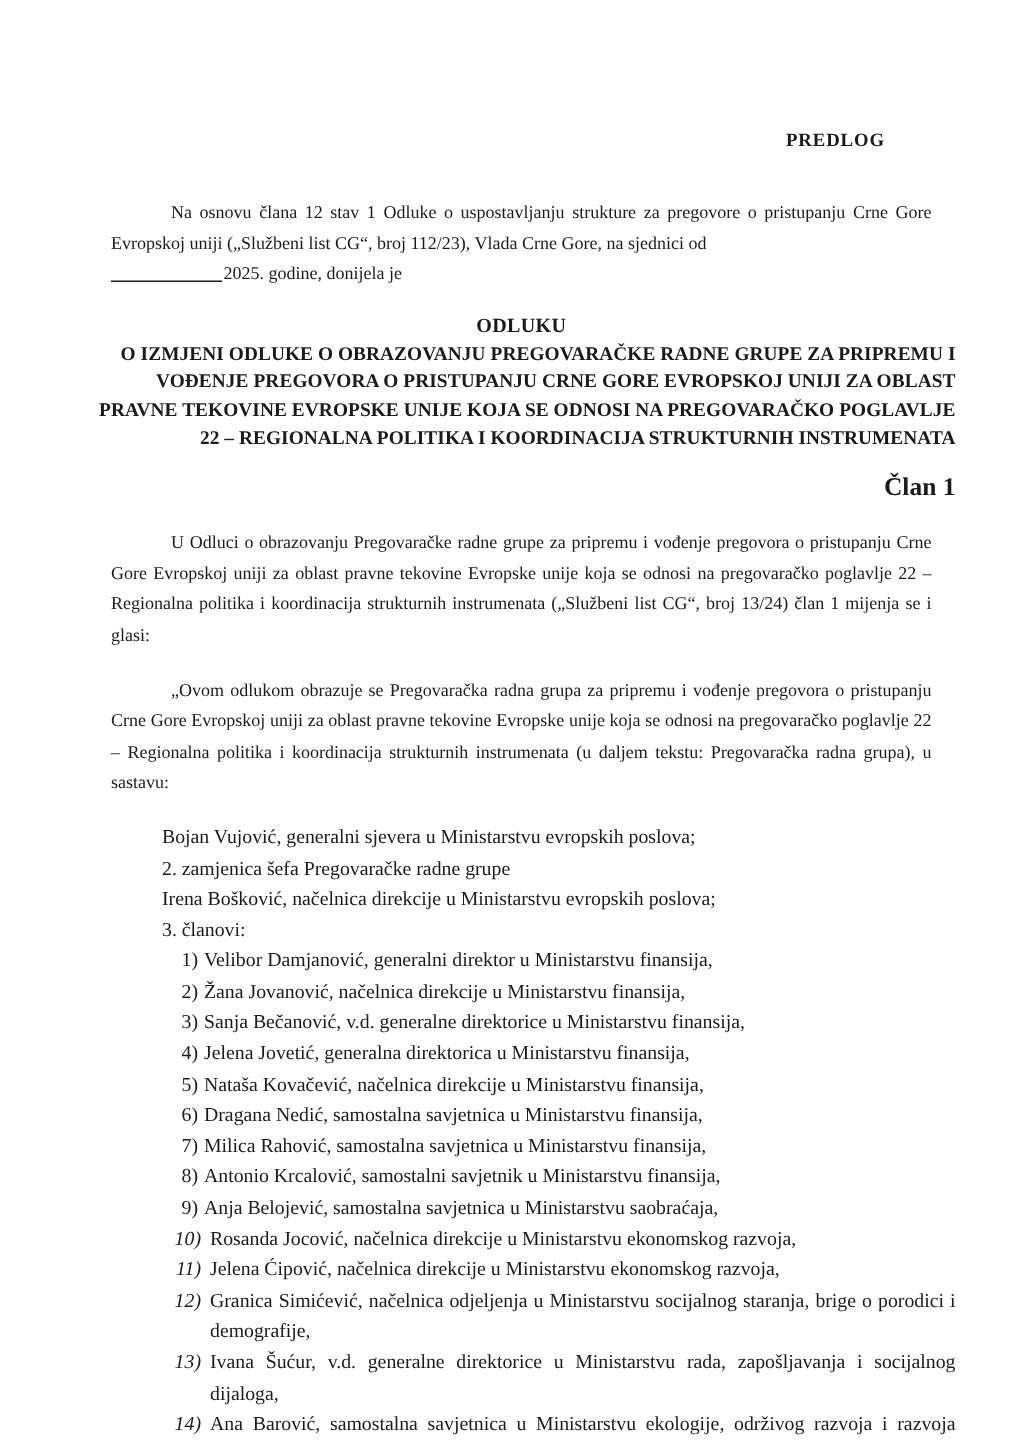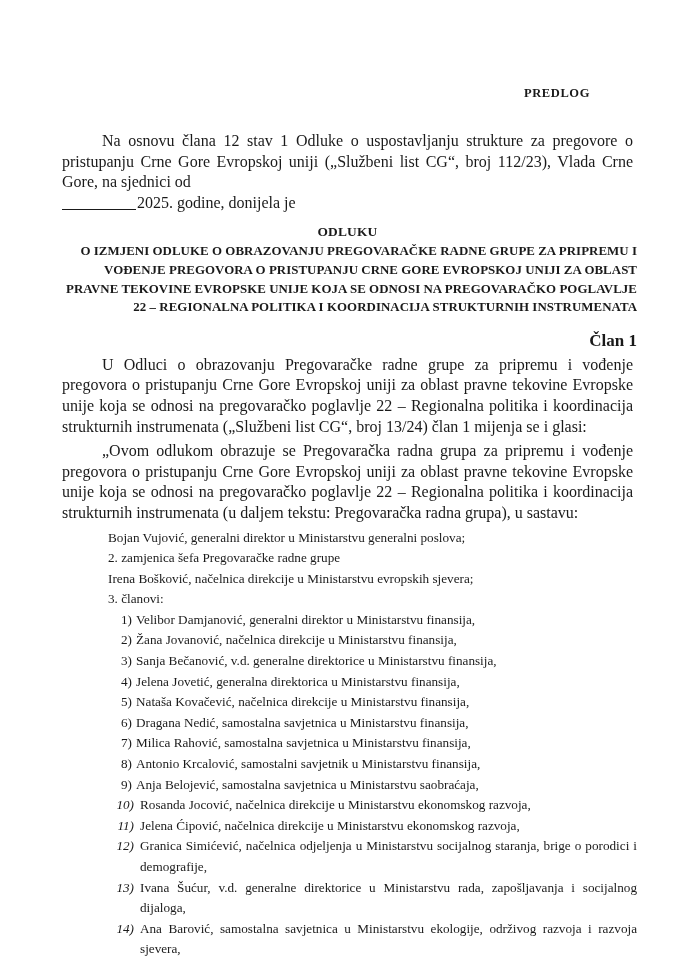--- a/index.html
+++ b/index.html
@@ -32,22 +32,22 @@
     text-align: right;
     font-weight: bold;
     font-size: 12.5px;
     letter-spacing: 0.6px;
     padding-right: 47px;
     margin: 0 0 30px 0;
   }
 
   
   p.body-par {
-    margin: 4px;
-    font-size: 16px;
+    margin: 16px;
+    font-size: 12px;
     line-height: 20.6px;
     text-align: justify;
     text-justify: inter-word;
     text-indent: 40px;
   }
 
   .blank-line {
     display: inline-block;
     width: 74px;
     border-bottom: 1px solid #1a1a1a;
@@ -131,23 +131,23 @@
       <div class="title-main">ODLUKU</div>
       <div class="title-sub">O IZMJENI ODLUKE O OBRAZOVANJU PREGOVARAČKE RADNE GRUPE ZA PRIPREMU I VOĐENJE PREGOVORA O PRISTUPANJU CRNE GORE EVROPSKOJ UNIJI ZA OBLAST PRAVNE TEKOVINE EVROPSKE UNIJE KOJA SE ODNOSI NA PREGOVARAČKO POGLAVLJE 22 – REGIONALNA POLITIKA I KOORDINACIJA STRUKTURNIH INSTRUMENATA</div>
     </div>
 
     <div class="article-heading">Član 1</div>
 
     <p class="body-par">U Odluci o obrazovanju Pregovaračke radne grupe za pripremu i vođenje pregovora o pristupanju Crne Gore Evropskoj uniji  za oblast pravne tekovine Evropske unije koja se odnosi na pregovaračko poglavlje 22 – Regionalna politika i koordinacija strukturnih instrumenata („Službeni list CG“, broj 13/24) član 1 mijenja se i glasi:</p>
 
     <p class="body-par">„Ovom odlukom obrazuje se Pregovaračka radna grupa za pripremu i vođenje pregovora o pristupanju Crne Gore Evropskoj uniji  za oblast pravne tekovine Evropske unije koja se odnosi na pregovaračko poglavlje 22 – Regionalna politika i koordinacija strukturnih instrumenata (u daljem tekstu: Pregovaračka radna grupa), u sastavu:</p>
 
-    <p class="role-line">Bojan Vujović, generalni direktor u Ministarstvu generalni poslova;</p>
+    <p class="role-line">Bojan Vujović, generalni sjevera u Ministarstvu evropskih poslova;</p>
     <p class="role-line">2. zamjenica šefa Pregovaračke radne grupe</p>
-    <p class="role-line">Irena Bošković, načelnica direkcije u Ministarstvu evropskih sjevera;</p>
+    <p class="role-line">Irena Bošković, načelnica direkcije u Ministarstvu evropskih poslova;</p>
     <p class="role-line">3.  članovi:</p>
 
     <ol class="members" id="members-list">
         <li class="wide"><span class="num">1)</span><span>Velibor Damjanović, generalni direktor u Ministarstvu finansija,</span></li>
         <li class="wide"><span class="num">2)</span><span>Žana Jovanović, načelnica direkcije u Ministarstvu finansija,</span></li>
         <li class="wide"><span class="num">3)</span><span>Sanja Bečanović, v.d. generalne direktorice u Ministarstvu finansija,</span></li>
         <li class="wide"><span class="num">4)</span><span>Jelena Jovetić, generalna direktorica  u Ministarstvu finansija,</span></li>
         <li class="wide"><span class="num">5)</span><span>Nataša Kovačević, načelnica direkcije u Ministarstvu finansija,</span></li>
         <li class="wide"><span class="num">6)</span><span>Dragana Nedić, samostalna savjetnica u Ministarstvu finansija,</span></li>
         <li class="wide"><span class="num">7)</span><span>Milica Rahović, samostalna savjetnica u Ministarstvu finansija,</span></li>

